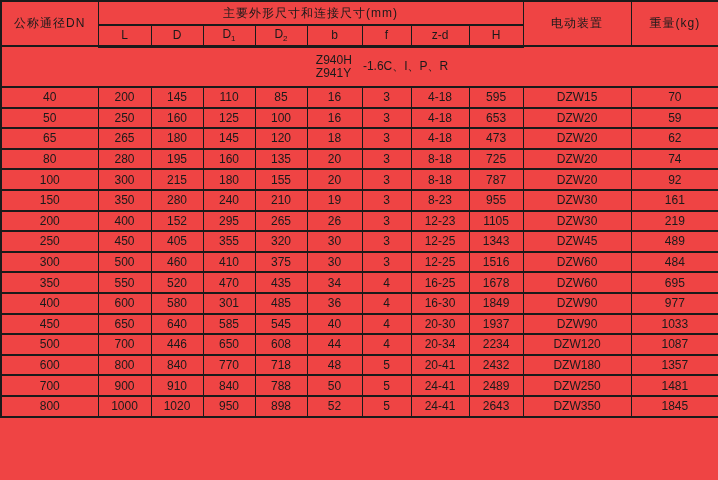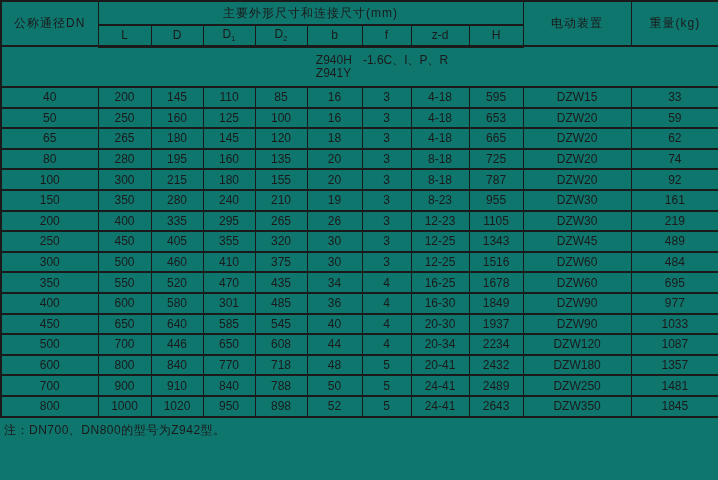--- a/index.html
+++ b/index.html
@@ -10,21 +10,21 @@
   body {
     width: 718px;
     height: 480px;
     font-family: "Liberation Sans", "DejaVu Sans", sans-serif;
     color: #1a1a1a;
     overflow: hidden;
   }
   .page {
     width: 718px;
     height: 480px;
-    background: #0f766e;
+    background: #ef4444;
   }
   table.spec-table {
     border-collapse: collapse;
     table-layout: fixed;
     width: 716px;
     border: 2px solid #1a1a1a;
   }
   .spec-table th,
   .spec-table td {
     border-left: 1px solid #1a1a1a;
@@ -49,20 +49,21 @@
   tr.h2 { height: 21px; }
   tr.h2 th { border-bottom: 3px solid #1a1a1a; }
   tr.h2 th sub {
     font-size: 8px;
     line-height: 1;
   }
   tr.model-row { height: 41px; }
   tr.model-row td { border-bottom: 2px solid #1a1a1a; }
   .model-wrap {
     display: flex;
+    align-items: center;
     justify-content: center;
     gap: 11px;
     font-size: 12px;
     padding-left: 44px;
   }
   .model-stack {
     display: flex;
     flex-direction: column;
     align-items: flex-start;
     line-height: 13px;
@@ -132,21 +133,21 @@
           <td>40</td>
           <td>200</td>
           <td>145</td>
           <td>110</td>
           <td>85</td>
           <td>16</td>
           <td>3</td>
           <td>4-18</td>
           <td>595</td>
           <td>DZW15</td>
-          <td>33</td>
+          <td>70</td>
         </tr>
         <tr class="data-row">
           <td>50</td>
           <td>250</td>
           <td>160</td>
           <td>125</td>
           <td>100</td>
           <td>16</td>
           <td>3</td>
           <td>4-18</td>
@@ -156,21 +157,21 @@
         </tr>
         <tr class="data-row">
           <td>65</td>
           <td>265</td>
           <td>180</td>
           <td>145</td>
           <td>120</td>
           <td>18</td>
           <td>3</td>
           <td>4-18</td>
-          <td>665</td>
+          <td>473</td>
           <td>DZW20</td>
           <td>62</td>
         </tr>
         <tr class="data-row">
           <td>80</td>
           <td>280</td>
           <td>195</td>
           <td>160</td>
           <td>135</td>
           <td>20</td>
@@ -202,21 +203,21 @@
           <td>19</td>
           <td>3</td>
           <td>8-23</td>
           <td>955</td>
           <td>DZW30</td>
           <td>161</td>
         </tr>
         <tr class="data-row">
           <td>200</td>
           <td>400</td>
-          <td>335</td>
+          <td>152</td>
           <td>295</td>
           <td>265</td>
           <td>26</td>
           <td>3</td>
           <td>12-23</td>
           <td>1105</td>
           <td>DZW30</td>
           <td>219</td>
         </tr>
         <tr class="data-row">
@@ -331,14 +332,13 @@
           <td>898</td>
           <td>52</td>
           <td>5</td>
           <td>24-41</td>
           <td>2643</td>
           <td>DZW350</td>
           <td>1845</td>
         </tr>
       </tbody>
   </table>
-  <div class="note">注：DN700、DN800的型号为Z942型。</div>
 </div>
 
 </body></html>

